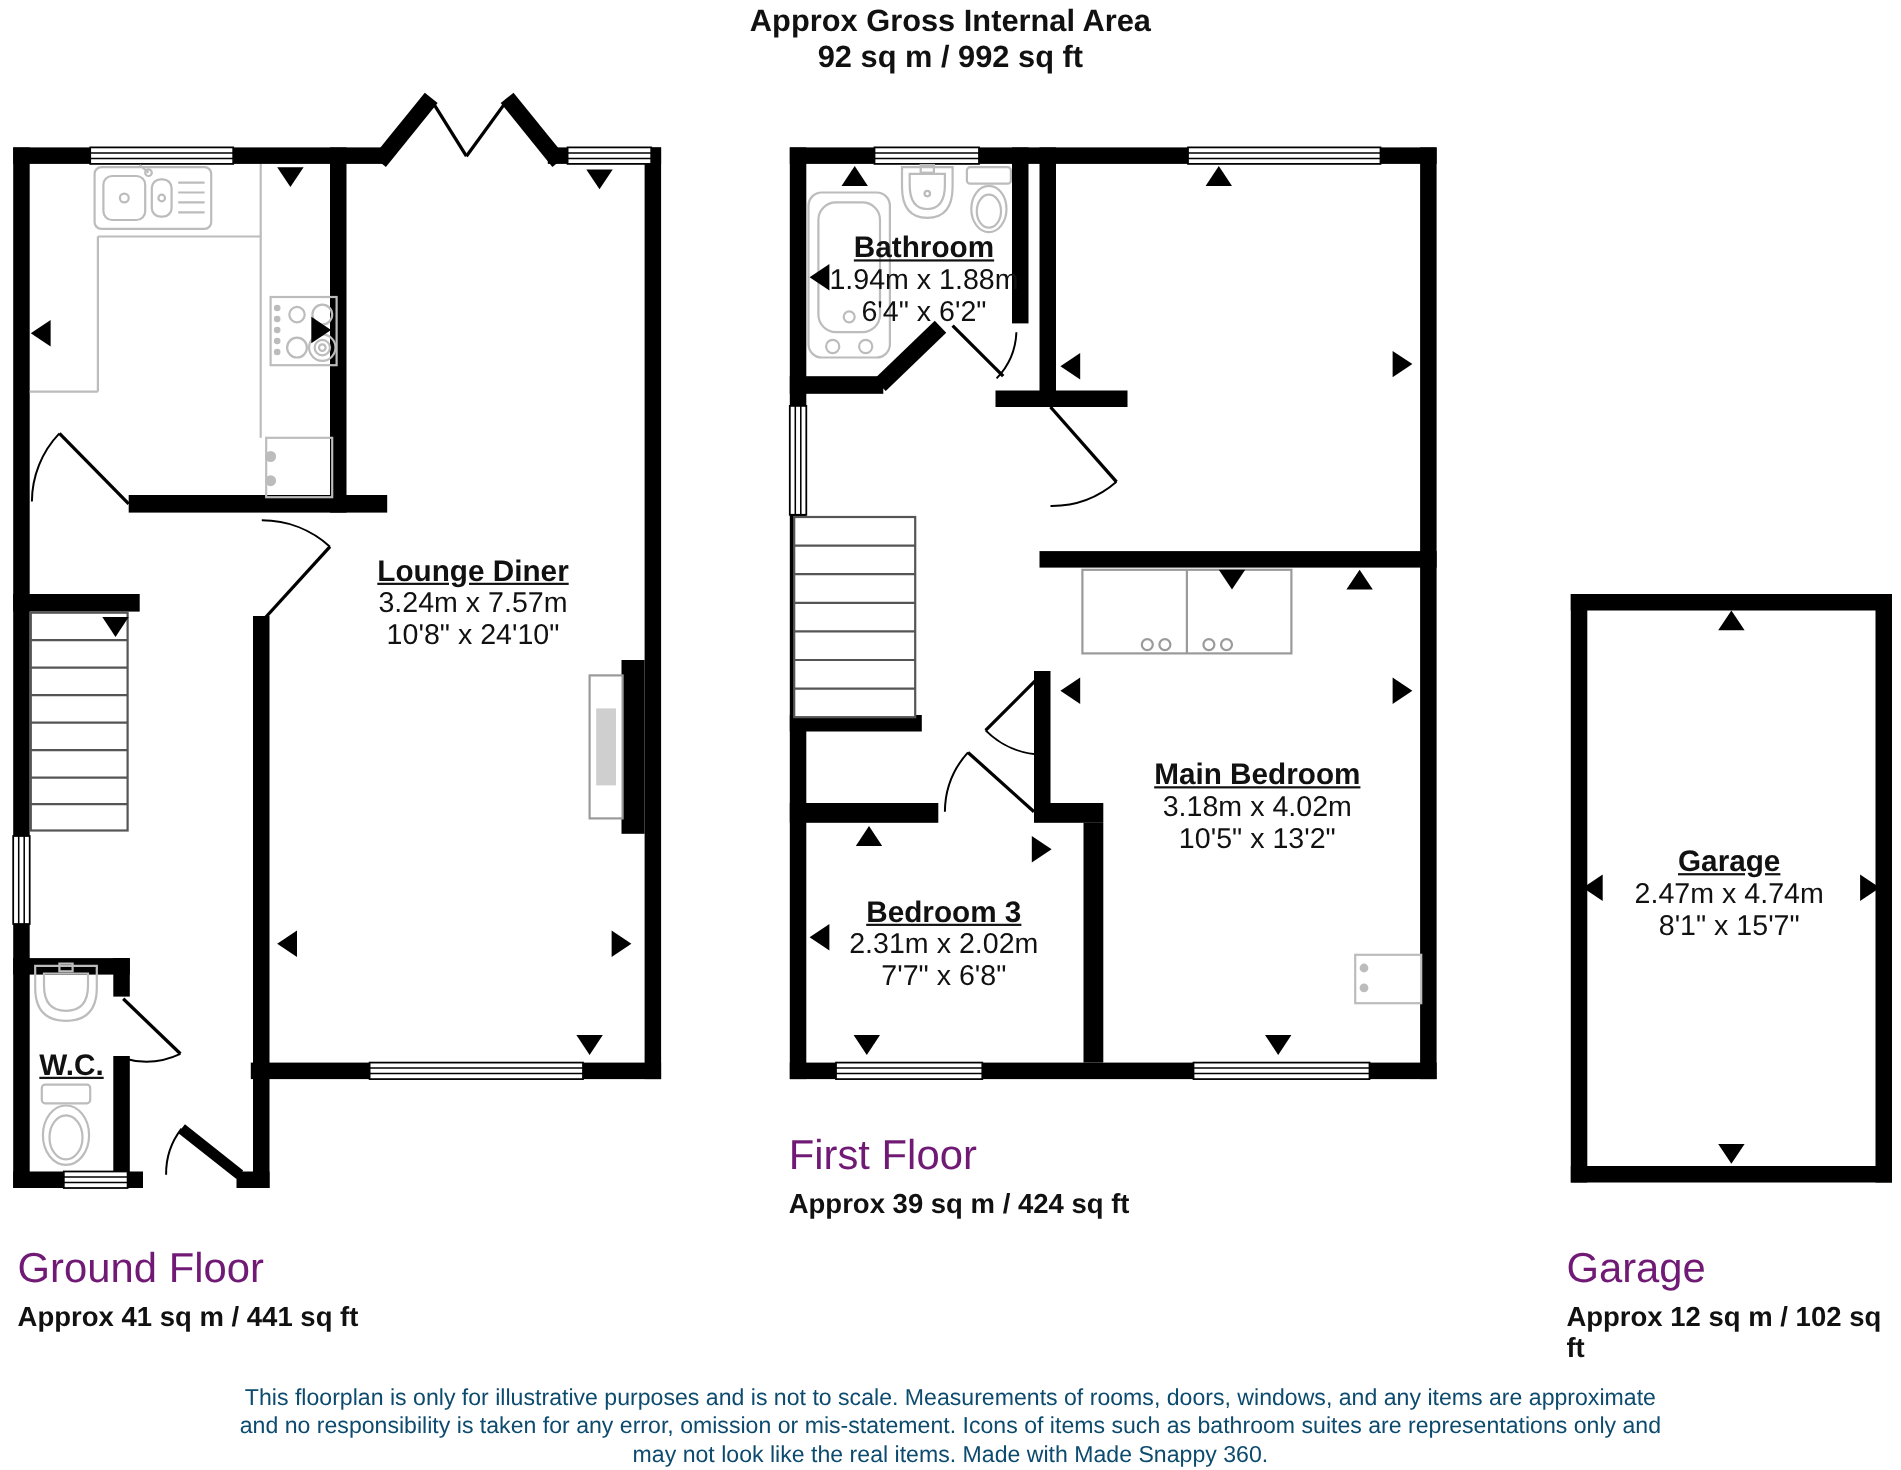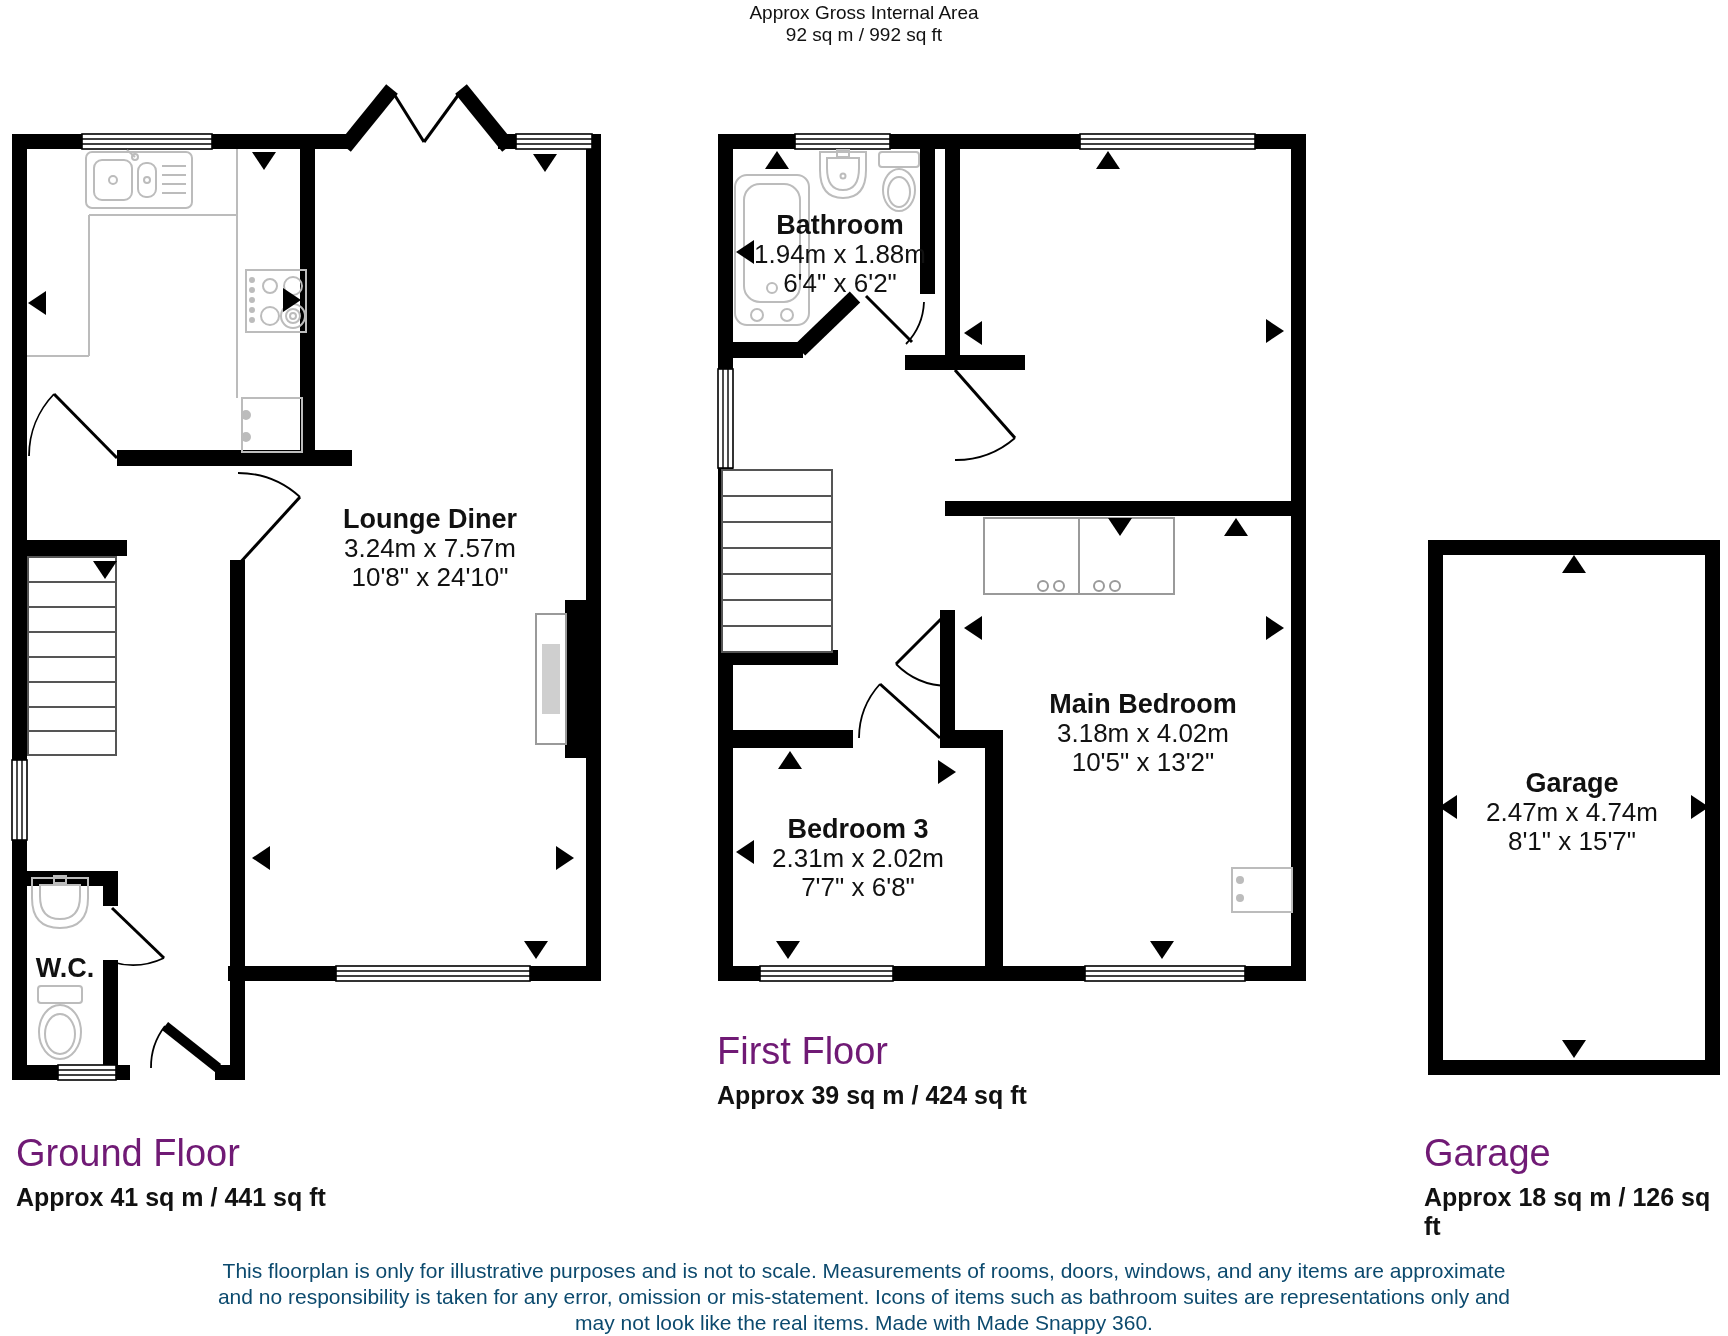--- a/index.html
+++ b/index.html
@@ -7,27 +7,27 @@
     position:relative;
     width:1728px;height:1336px;
     background:#ffffff;
     font-family:"Liberation Sans", sans-serif;
     color:#111111;
     overflow:hidden;
   }
   svg{position:absolute;left:0;top:0;}
   .title{
     position:absolute;left:0;top:2px;width:100%;
-    text-align:center;font-weight:normal;font-size:19px;line-height:1.18;
+    text-align:center;font-weight:bold;font-size:28px;line-height:1.18;
   }
   .room-label{
     position:absolute;transform:translate(-50%,-50%);
     text-align:center;white-space:nowrap;line-height:1.12;
   }
-  .room-name{font-weight:bold;font-size:27px;}
+  .room-name{font-weight:bold;font-size:27px;text-decoration:underline;}
   .room-dim{font-size:26px;text-align:center;}
   .caption{position:absolute;text-align:left;}
   .caption-title{font-size:38px;line-height:1.12;color:#701a75;}
   .caption-area{font-size:25px;font-weight:bold;margin-top:8px;}
   .disclaimer{
     position:absolute;left:0;top:1258px;width:100%;
     text-align:center;font-size:21px;line-height:26px;color:#0c4a6e;
   }
 </style>
 </head>
@@ -371,21 +371,21 @@
     <div class="caption-area">Approx 41 sq m / 441 sq ft</div>
   </div>
 
   <div class="caption" style="left:717px;top:1030px;">
     <div class="caption-title">First Floor</div>
     <div class="caption-area">Approx 39 sq m / 424 sq ft</div>
   </div>
 
   <div class="caption" style="left:1424px;top:1132px;">
     <div class="caption-title">Garage</div>
-    <div class="caption-area">Approx 18 sq m / 126 sq ft</div>
+    <div class="caption-area">Approx 12 sq m / 102 sq ft</div>
   </div>
 
   <div class="disclaimer">
     <div>This floorplan is only for illustrative purposes and is not to scale. Measurements of rooms, doors, windows, and any items are approximate</div>
     <div>and no responsibility is taken for any error, omission or mis-statement. Icons of items such as bathroom suites are representations only and</div>
     <div>may not look like the real items. Made with Made Snappy 360.</div>
   </div>
 
 </div>
 

